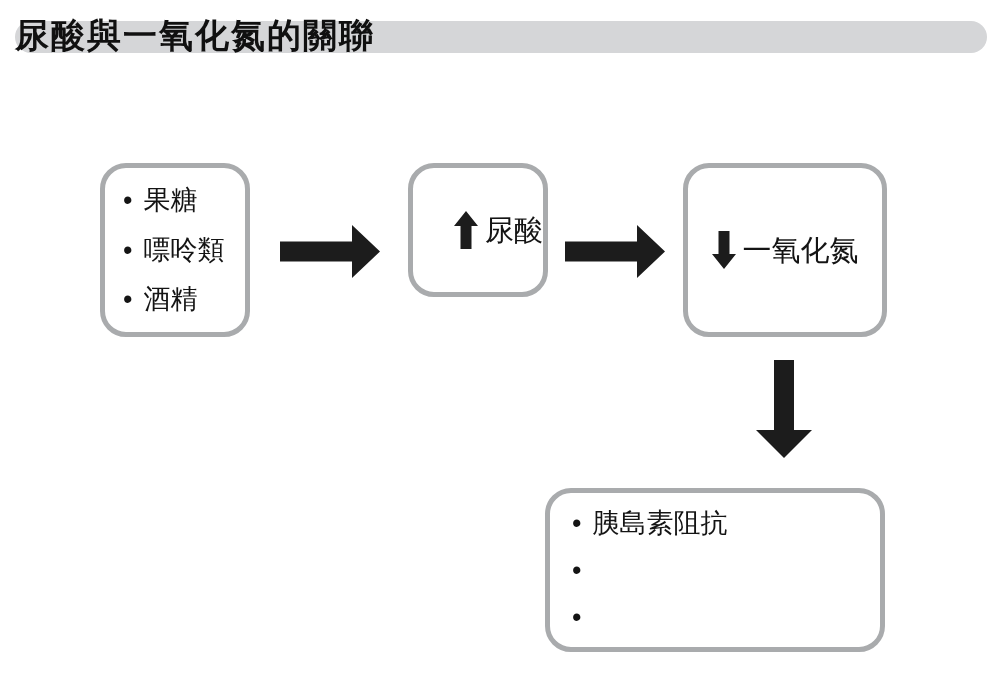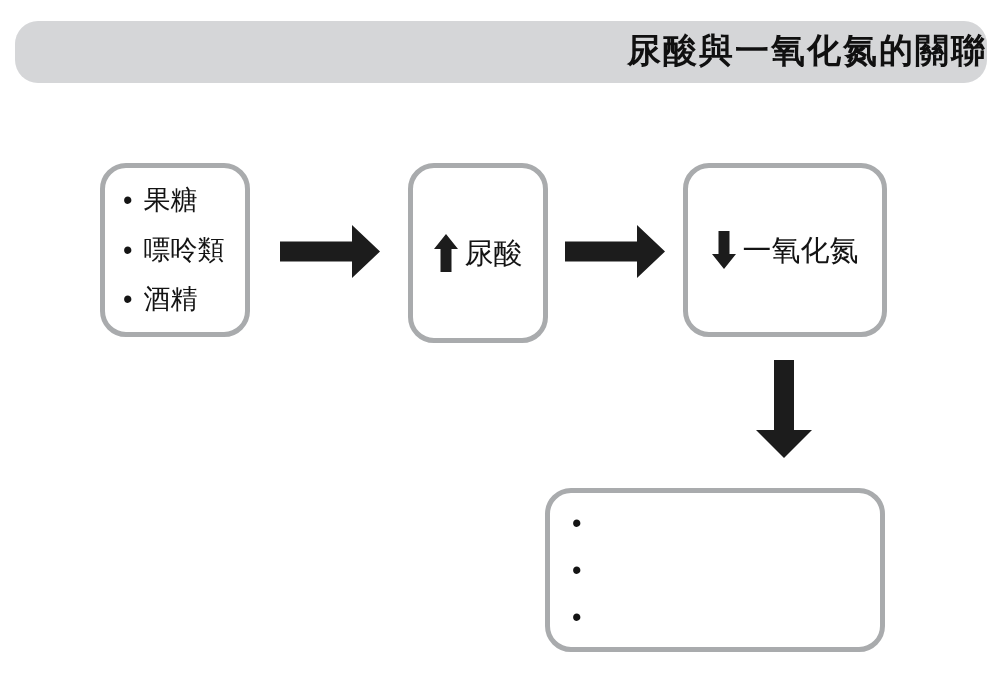--- a/index.html
+++ b/index.html
@@ -17,26 +17,26 @@
     height: 675px;
     background: var(--background, #ffffff);
     overflow: hidden;
   }
   
   .title-bar {
     position: absolute;
     left: 15px;
     top: 21px;
     width: 972px;
-    height: 62px;
+    height: 32px;
     background: var(--title-bar-bg, #d5d6d8);
     border-radius: 23px;
     display: flex;
     align-items: center;
-    justify-content: flex-end;
+    justify-content: flex-start;
   }
   .title-text {
     font-family: "Liberation Serif", serif;
     font-weight: bold;
     font-size: 34px;
     letter-spacing: 2px;
     color: #101010;
     line-height: 1;
     padding-bottom: 2px;
   }
@@ -45,21 +45,21 @@
     position: absolute;
     box-sizing: border-box;
     background: #ffffff;
     border: 5px solid var(--box-border, #a9abad);
     border-radius: 26px;
     display: flex;
     flex-direction: column;
     justify-content: center;
   }
   .node-causes   { left: 100px; top: 163px; width: 150px; height: 174px; padding-left: 18px; gap: 21px; }
-  .node-uric     { left: 408px; top: 163px; width: 140px; height: 180px; align-items: center; }
+  .node-uric     { left: 408px; top: 163px; width: 140px; height: 134px; align-items: flex-end; }
   .node-nitric   { left: 683px; top: 163px; width: 204px; height: 174px; align-items: center; }
   .node-effects  { left: 545px; top: 488px; width: 340px; height: 164px; padding-left: 22px; gap: 20px; }
   .bullet-row {
     display: flex;
     align-items: center;
     font-size: 27px;
     line-height: 1.05;
     white-space: nowrap;
   }
   .bullet-glyph {
@@ -144,20 +144,21 @@
 
   <div class="connector connector-3">
     <svg width="56" height="98" viewBox="0 0 56 98">
       <polygon class="arrow-fill" points="18,0 38,0 38,70 56,70 28,98 0,70 18,70"></polygon>
     </svg>
   </div>
 
   <div class="node node-effects">
     <div class="bullet-row">
       <span class="bullet-glyph">•</span>
+      <span>胰島素阻抗</span>
     </div>
     <div class="bullet-row">
       <span class="bullet-glyph">•</span>
     </div>
     <div class="bullet-row">
       <span class="bullet-glyph">•</span>
     </div>
   </div>
 
 </div>

